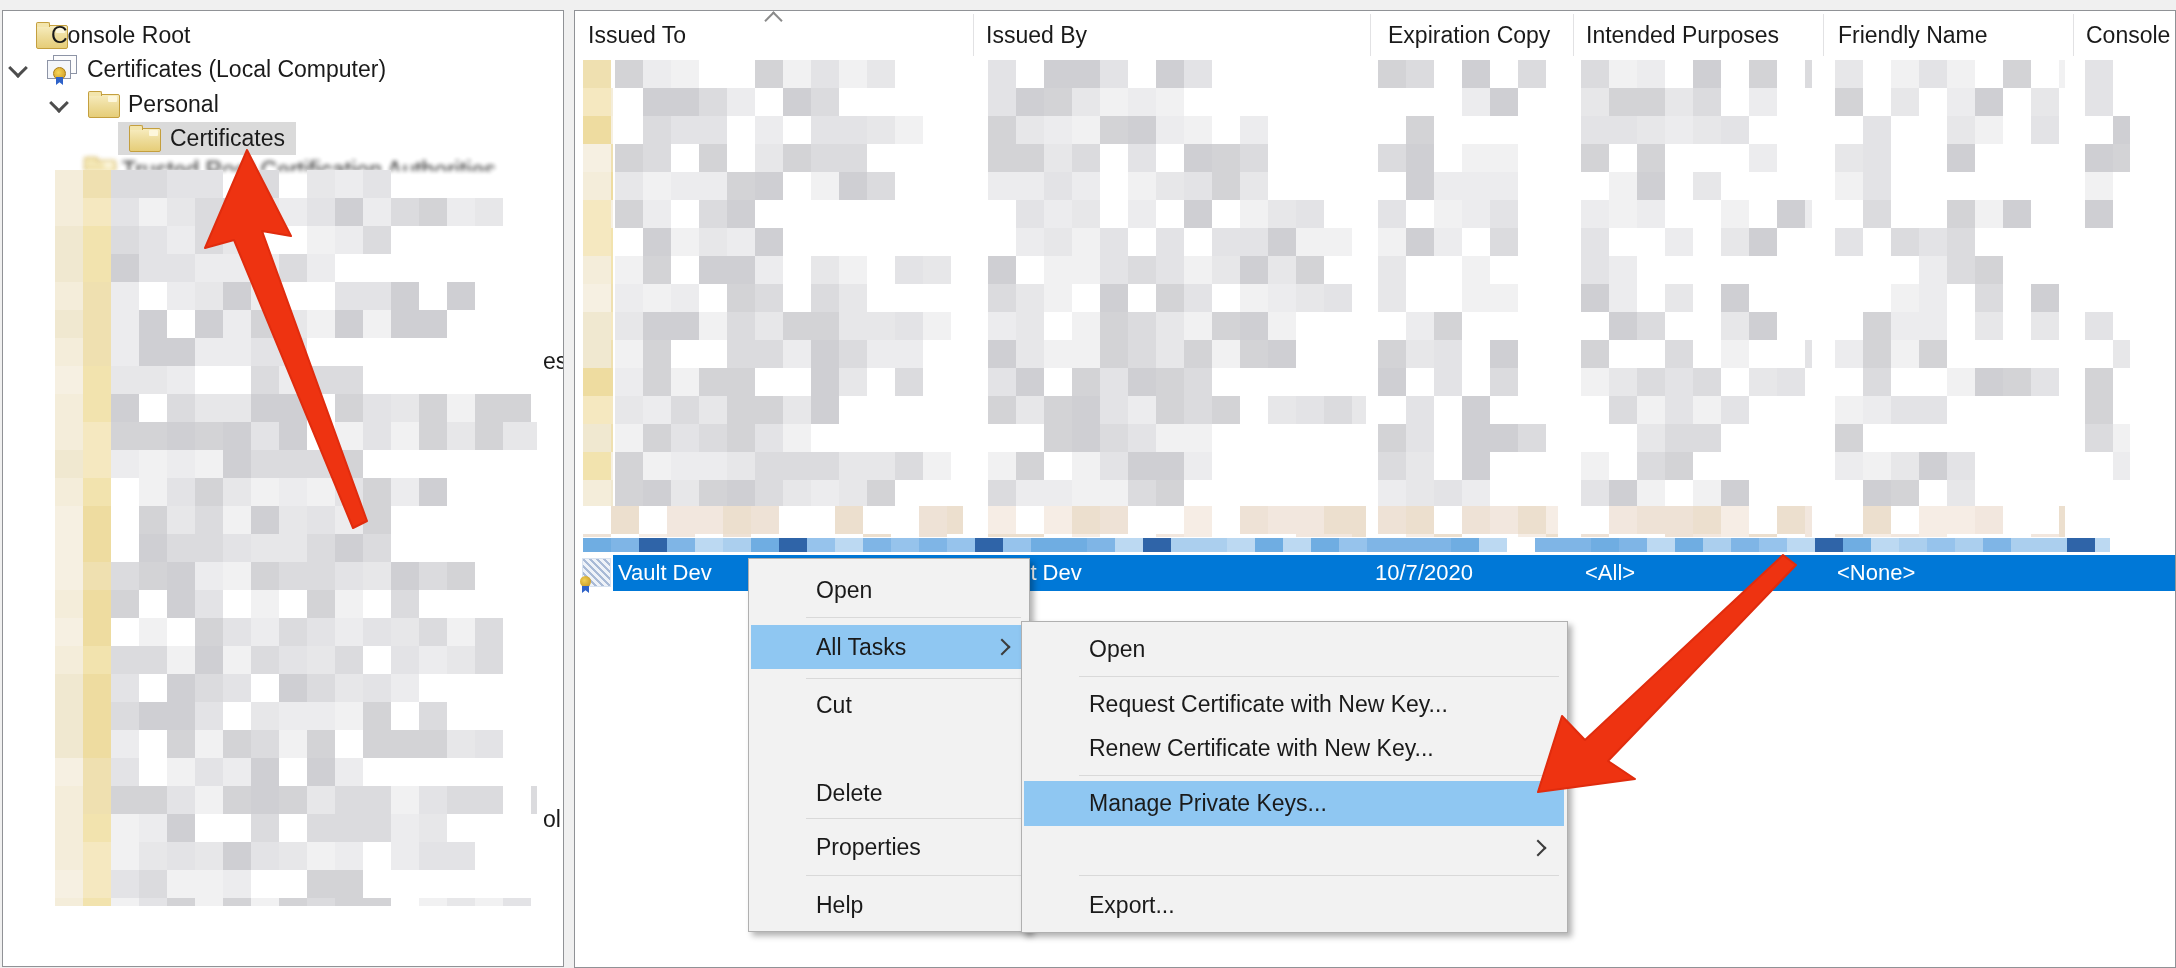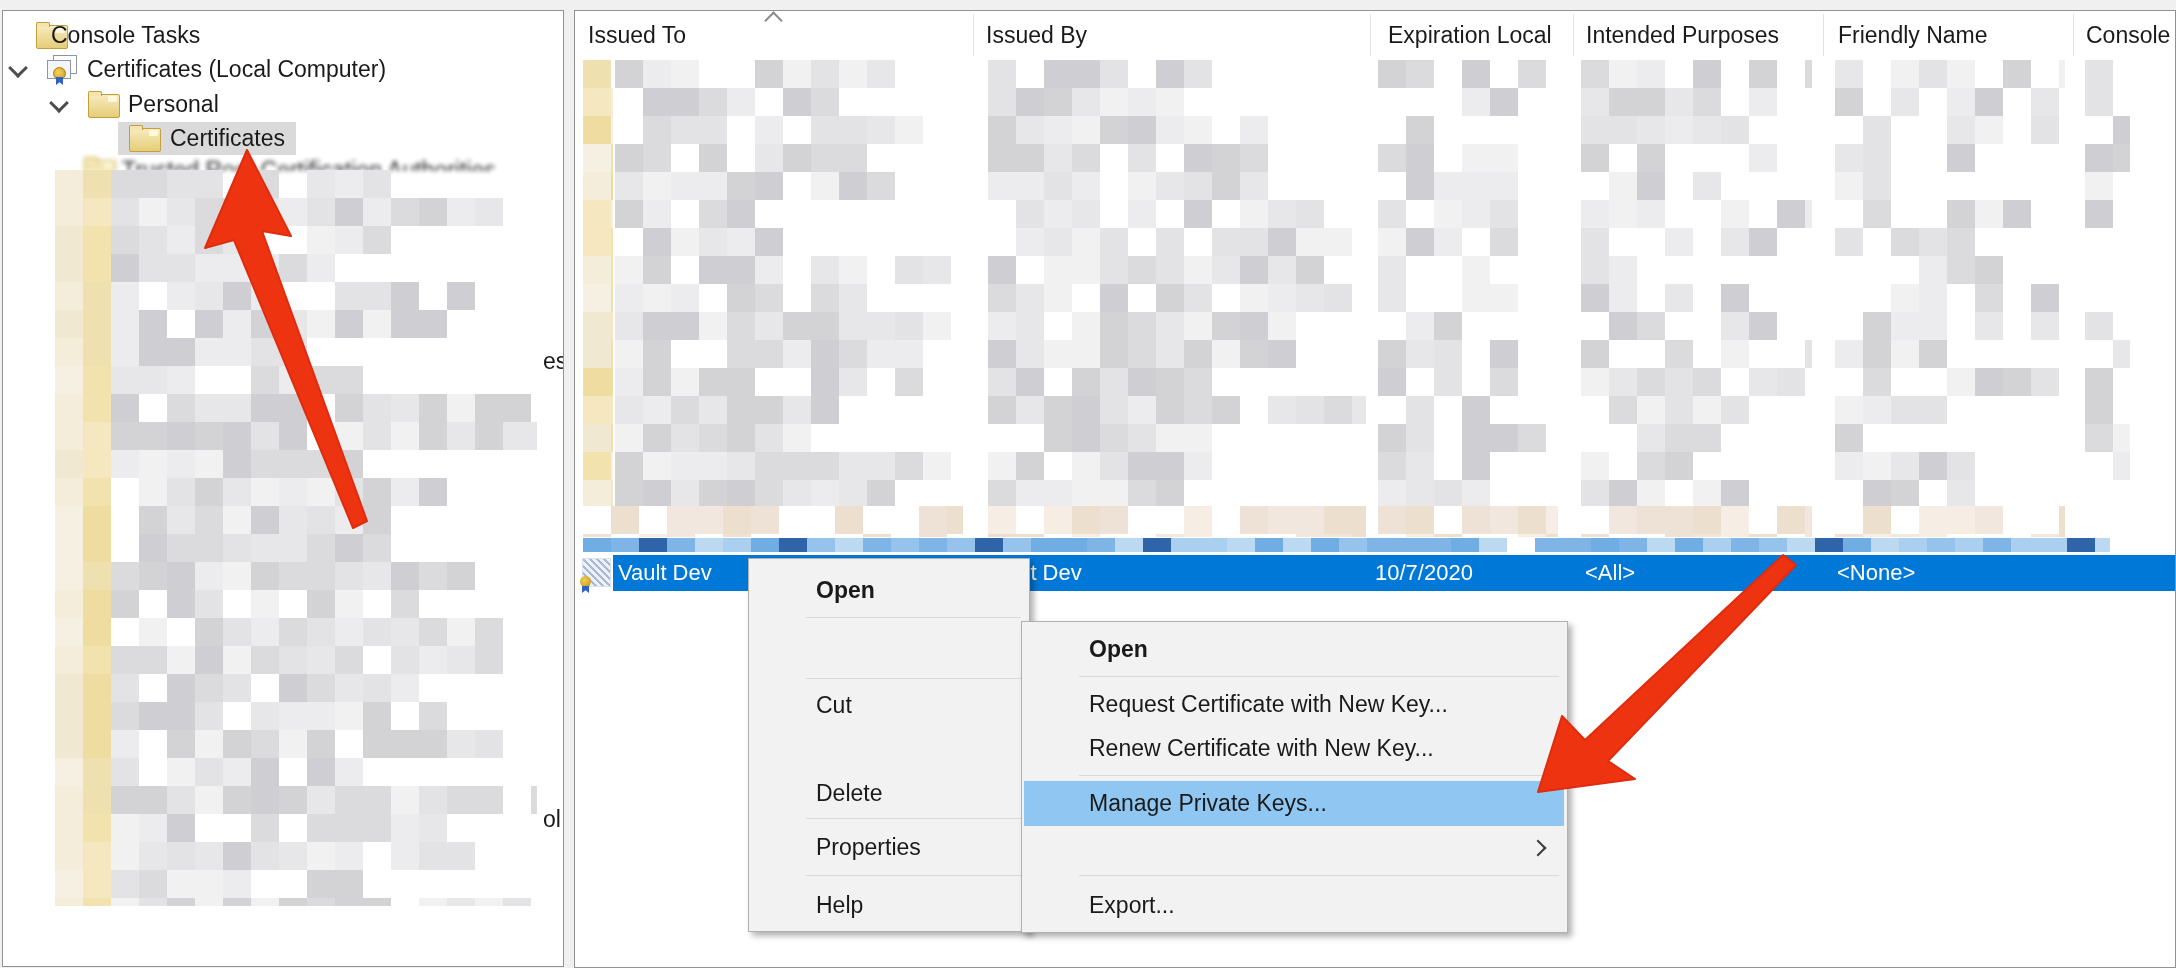--- a/index.html
+++ b/index.html
@@ -29,37 +29,37 @@
   
   .hdr{position:absolute;top:1px;height:46px;line-height:46px;font-size:23px;white-space:nowrap;}
   .hdiv{position:absolute;top:3px;height:42px;width:1px;background:#e2e2e4;}
   .sortup{position:absolute;width:11px;height:11px;border-left:2px solid #8b8b8b;border-top:2px solid #8b8b8b;transform:rotate(45deg);}
   .rowtxt{position:absolute;top:0;height:36px;line-height:36px;font-size:22px;color:#fff;white-space:nowrap;}
   
   .menu{position:absolute;background:#f2f2f2;border:1px solid #b0b0b0;box-shadow:4px 4px 6px rgba(0,0,0,.30);}
   .mi{position:absolute;left:2px;right:3px;font-size:23px;white-space:nowrap;}
   .mi .lbl{position:absolute;left:65px;top:0;bottom:0;display:flex;align-items:center;}
   .mi.hl{background:#8fc7f2;}
-  .mi.bold{font-weight:bold;}
+  .mi.bold{font-weight:normal;}
   .msep{position:absolute;left:57px;right:8px;height:1px;background:#d9d9d9;}
   .subarrow{position:absolute;width:10px;height:10px;border-top:2px solid #3c3c3c;border-right:2px solid #3c3c3c;transform:rotate(45deg);top:50%;margin-top:-6px;}
   
   #arrows{position:absolute;left:0;top:0;z-index:40;pointer-events:none;}
   .arrow{fill:#ee3311;stroke:#e02c0e;stroke-width:2;stroke-linejoin:round;}
 </style>
 </head>
 <body>
 
 <div id="stage">
 
   <div class="panel" style="left:2px;top:10px;width:560px;height:955px;">
 
     <div class="treerow" style="left:0;top:8px;width:560px;">
       <span class="folder" style="left:33px;"></span>
-      <span class="tree-label" style="left:48px;">Console Tasks</span>
+      <span class="tree-label" style="left:48px;">Console Root</span>
     </div>
 
     <div class="treerow" style="left:0;top:42px;width:560px;">
       <span class="chev" style="left:8px;"></span>
       <span class="certstore" style="left:42px;">
         <span class="sheet s1"></span>
           <span class="sheet s2"></span>
           <span class="seal"></span>
           <span class="rib"></span>
       </span>
@@ -419,21 +419,21 @@
       </div>
 
     <span class="frag" style="left:540px;top:337px;">es</span>
     <span class="frag" style="left:540px;top:795px;">ol</span>
   </div>
 
   <div class="panel" style="left:574px;top:10px;width:1600px;height:956px;">
 
     <span class="hdr" style="left:13px;">Issued To</span>
     <span class="hdr" style="left:411px;">Issued By</span>
-    <span class="hdr" style="left:813px;">Expiration Local</span>
+    <span class="hdr" style="left:813px;">Expiration Copy</span>
     <span class="hdr" style="left:1011px;">Intended Purposes</span>
     <span class="hdr" style="left:1263px;">Friendly Name</span>
     <span class="hdr" style="left:1511px;">Console</span>
     <span class="sortup" style="left:192px;top:3px;"></span>
     <span class="hdiv" style="left:398px;"></span>
     <span class="hdiv" style="left:795px;"></span>
     <span class="hdiv" style="left:998px;"></span>
     <span class="hdiv" style="left:1248px;"></span>
     <span class="hdiv" style="left:1498px;"></span>
 
@@ -1090,20 +1090,24 @@
       <span class="rowtxt" style="left:1010px;">&lt;All&gt;</span>
       <span class="rowtxt" style="left:1262px;">&lt;None&gt;</span>
     </div>
   </div>
 
   <div class="menu" style="left:748px;top:558px;width:280px;height:372px;z-index:20;">
     <div class="mi bold" style="top:6px;height:50px;">
         <span class="lbl">Open</span>
       </div>
     <div class="msep" style="top:58px;"></div>
+    <div class="mi hl" style="top:66px;height:44px;">
+      <span class="lbl">All Tasks</span>
+      <span class="subarrow" style="right:18px;"></span>
+    </div>
     <div class="msep" style="top:119px;"></div>
     <div class="mi" style="top:124px;height:44px;">
         <span class="lbl">Cut</span>
       </div>
     <div class="mi" style="top:212px;height:44px;">
         <span class="lbl">Delete</span>
       </div>
     <div class="msep" style="top:259px;"></div>
     <div class="mi" style="top:264px;height:48px;">
         <span class="lbl">Properties</span>

